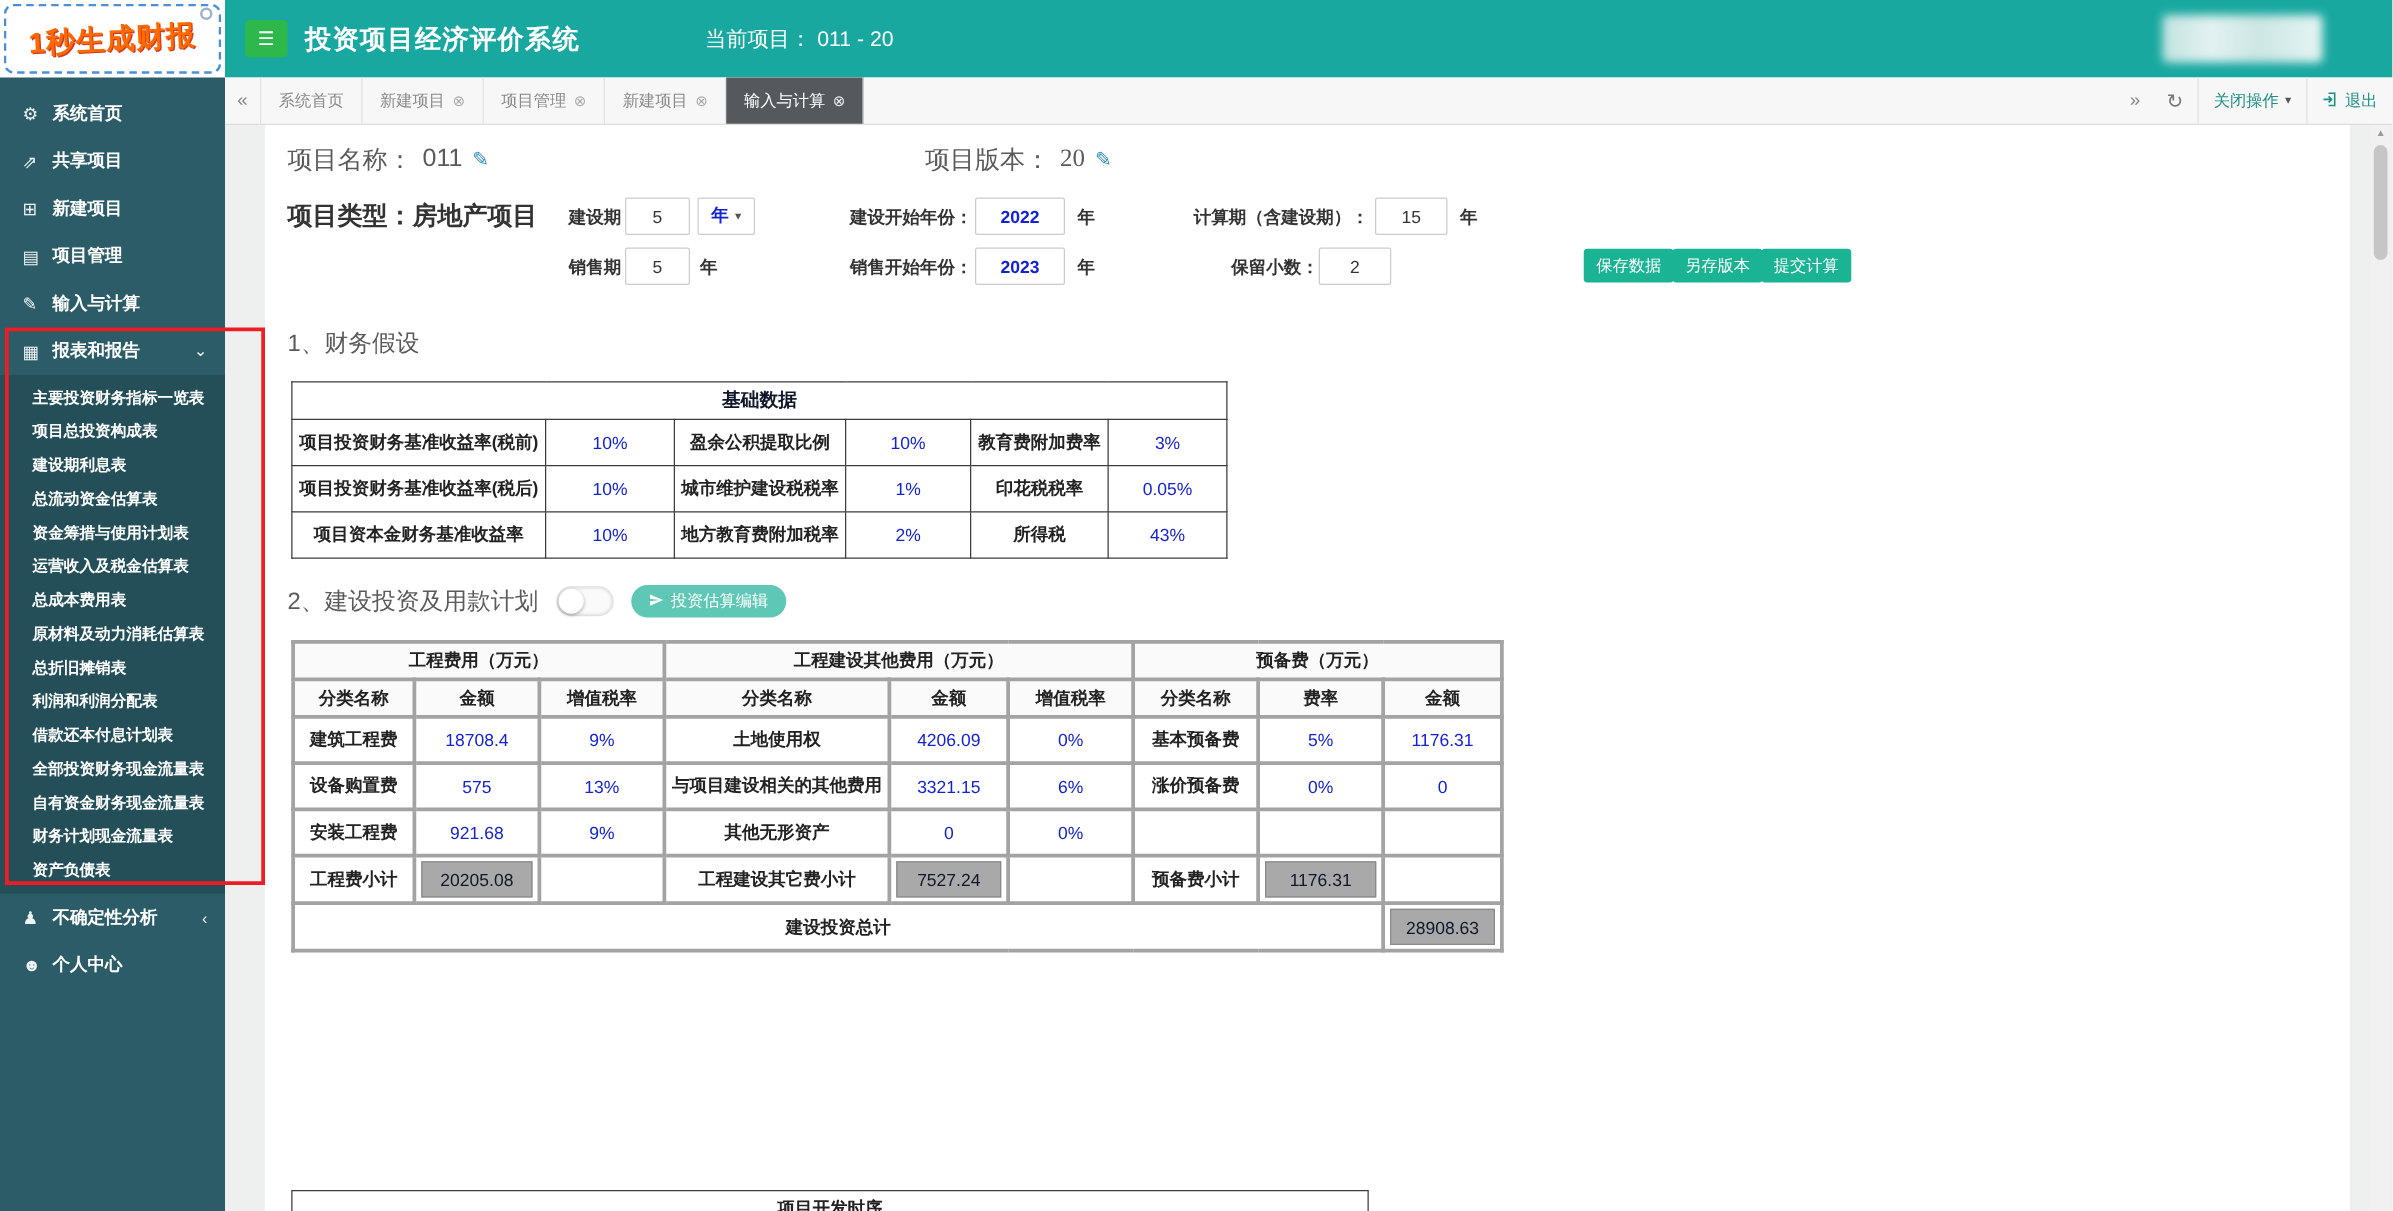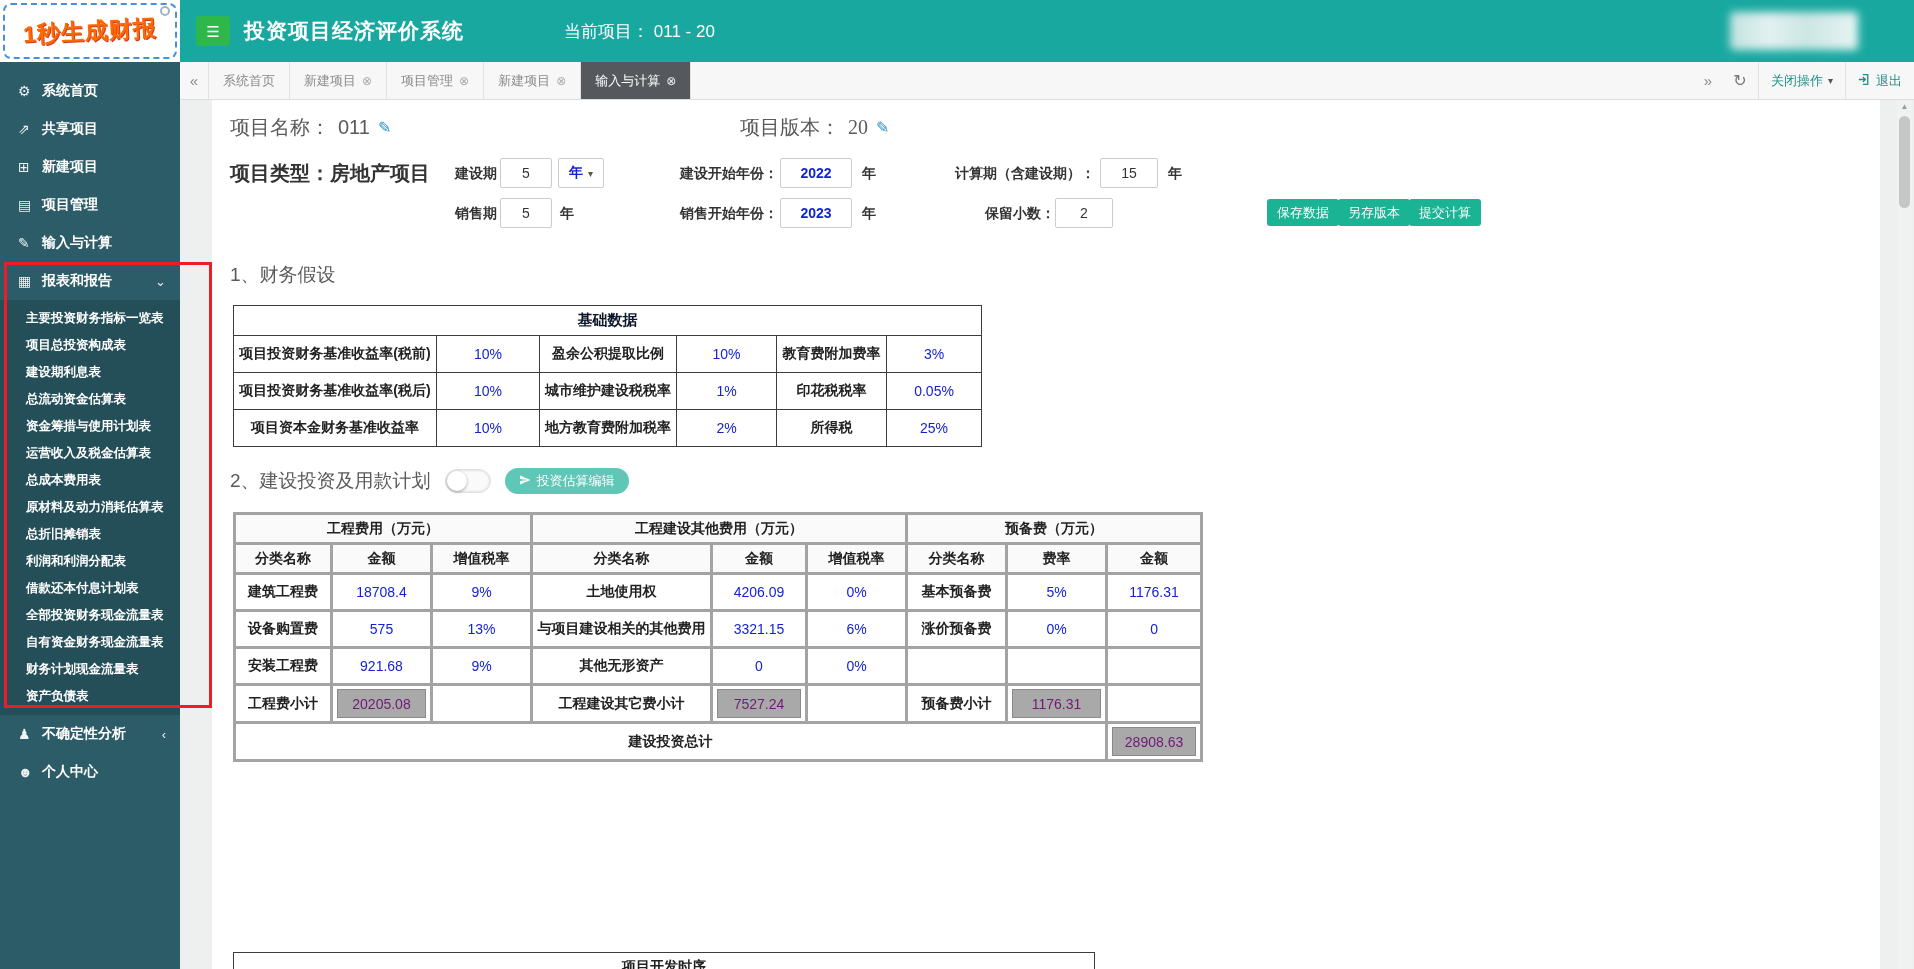--- a/index.html
+++ b/index.html
@@ -67,21 +67,21 @@
 .t1 thead th{height:30px;font-weight:bold;color:#0f172a;font-size:15px;}
 .t1 .lbl{font-weight:bold;color:#222;}
 .t1 .val{color:var(--blue);}
 
 .t2{position:absolute;left:21px;top:412px;border-collapse:collapse;table-layout:fixed;width:967px;}
 .t2 th,.t2 td{border:3px solid #a3a3a3;text-align:center;font-size:14px;color:#222;}
 .t2 thead th{height:30px;font-weight:bold;background:#fafafa;}
 .t2 td{height:37px;}
 .t2 .lbl{font-weight:bold;}
 .t2 .val{color:var(--blue);}
-.graybox{margin:3px 4px;height:29px;line-height:29px;background:var(--graycell);border:1px solid #8a8a8a;color:#701a75;font-size:14px;}
+.graybox{margin:3px 4px;height:29px;line-height:29px;background:var(--graycell);border:1px solid #8a8a8a;color:#0f172a;font-size:14px;}
 .t2 .total-row td{height:30px;}
 .total-lbl{font-weight:bold;}
 
 .t3{position:absolute;left:21px;top:852px;width:862px;height:40px;border:1px solid #3c3c3c;text-align:center;}
 .t3-title{font-size:14px;font-weight:bold;color:#222;padding-top:5px;}
 
 
 .vscroll{position:absolute;right:2px;top:0;bottom:0;width:15px;background:#f1f1f1;}
 .varrow{position:absolute;top:2px;left:0;width:15px;text-align:center;font-size:8px;color:#999;cursor:pointer;}
 .vthumb{position:absolute;left:2px;top:16px;width:11px;height:92px;background:#c6c6c6;border-radius:6px;cursor:grab;}
@@ -307,21 +307,21 @@
             <td class="lbl">印花税税率</td>
             <td class="val">0.05%</td>
           </tr>
 
           <tr>
             <td class="lbl">项目资本金财务基准收益率</td>
             <td class="val">10%</td>
             <td class="lbl">地方教育费附加税率</td>
             <td class="val">2%</td>
             <td class="lbl">所得税</td>
-            <td class="val">25%</td>
+            <td class="val">43%</td>
           </tr>
         </tbody>
     </table>
 
     <div class="sec-title" style="top:368px;">
       <span>2、建设投资及用款计划</span>
       <span class="toggle">
           <span class="knob"></span>
         </span>
       <button class="pill-btn">

